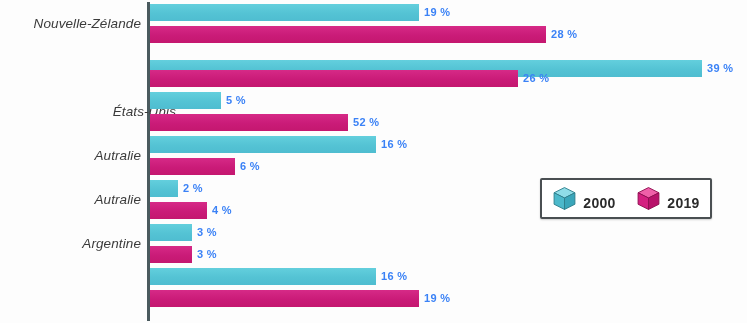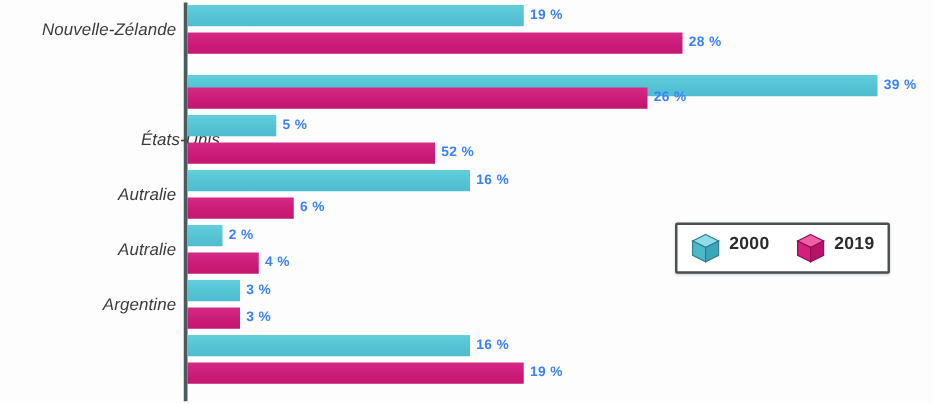--- a/index.html
+++ b/index.html
@@ -92,21 +92,21 @@
     border: 2px solid #4a4f52;
     border-radius: 2px;
     box-sizing: border-box;
     display: flex;
     align-items: center;
     justify-content: space-around;
     box-shadow: 0 1px 2px rgba(0,0,0,0.18);
   }
   .legend-item {
     display: flex;
-    align-items: flex-start;
+    align-items: flex-end;
     gap: 6px;
   }
   .legend-cube {
     width: 25px;
     height: 25px;
     display: block;
   }
   .legend-text {
     font-size: 14px;
     font-weight: bold;

